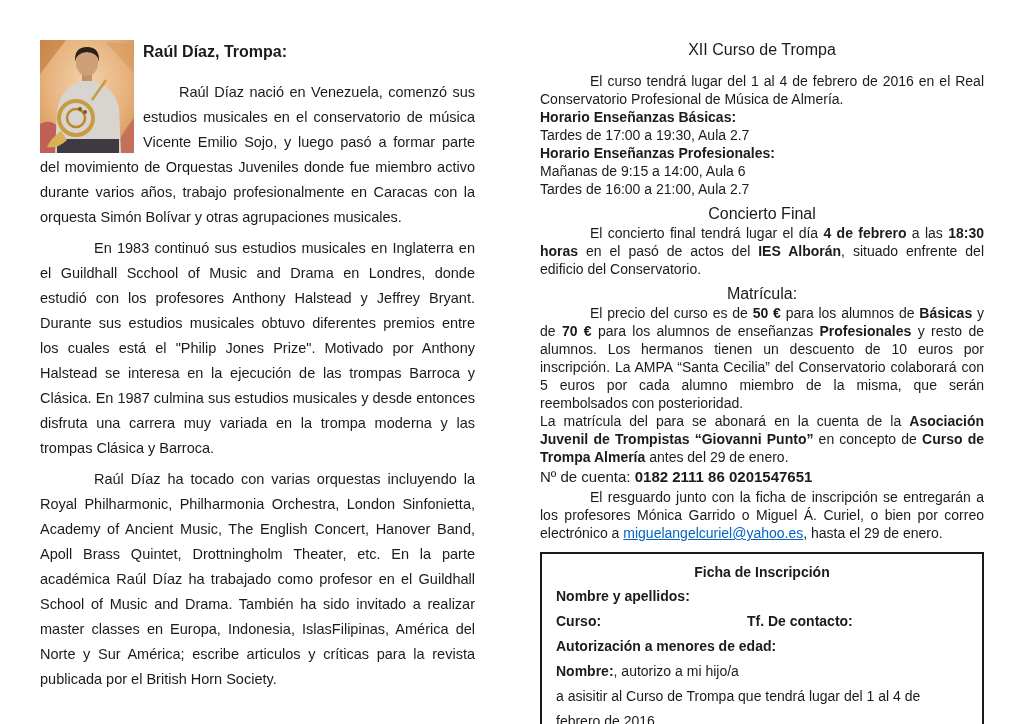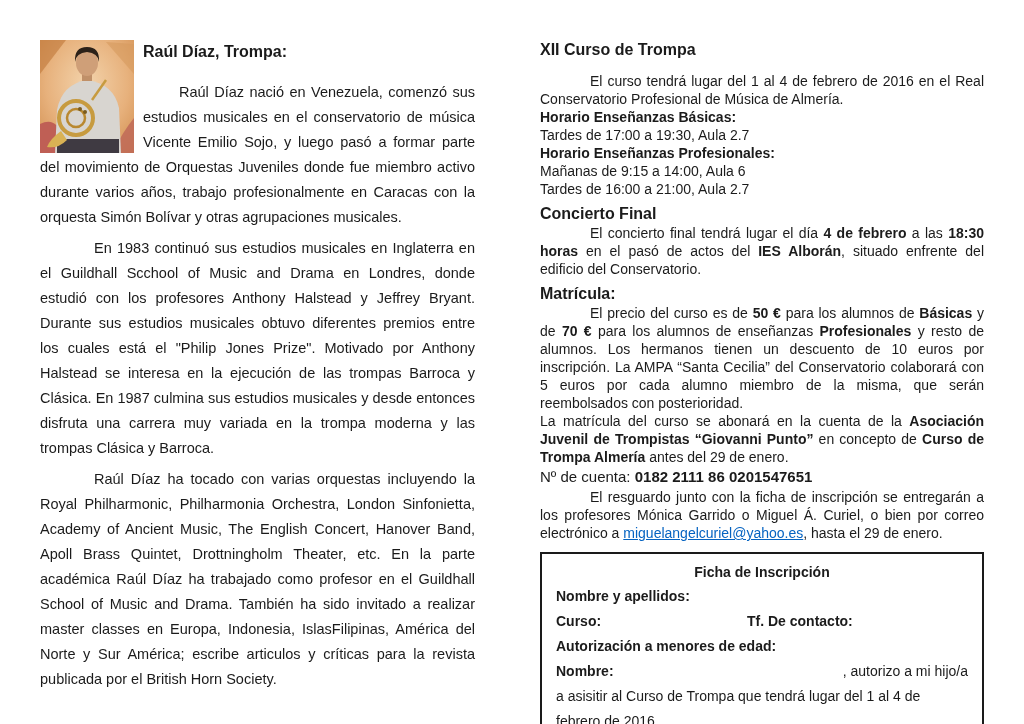--- a/index.html
+++ b/index.html
@@ -32,21 +32,21 @@
     text-indent: 54px;
   }
   .bio p.first { text-indent: 36px; }
 
   
   .col-right {
     position: absolute; left: 540px; top: 40px; width: 444px;
     font-size: 14px; line-height: 18px;
   }
   .col-right h2 {
-    font-size: 16px; font-weight: bold; text-align: left;
+    font-size: 16px; font-weight: normal; text-align: center;
     margin: 0; line-height: 20px;
   }
   .course-title { margin-bottom: 12px !important; }
   .section-title { margin-top: 6px !important; }
   .col-right p { margin: 0; }
   .just { text-align: justify; }
   .ind { text-indent: 50px; }
   .bold-line { font-weight: bold; }
   .center { }
   .cuenta { font-size: 15px; line-height: 20px; margin: 1px 0 !important; }
@@ -56,21 +56,21 @@
   .form-box {
     margin-top: 10px;
     border: 2px solid #1a1a1a;
     padding: 6px 14px 8px 14px;
   }
   .form-box .box-title {
     text-align: center; font-weight: bold; line-height: 24px;
   }
   .form-row { line-height: 25px; font-weight: bold; display: flex; }
   .form-cell-a { flex: 0 0 191px; }
-  .form-row-nombre { display: flex; justify-content: space-between; line-height: 25px; gap: 15px; }
+  .form-row-nombre { display: flex; justify-content: flex-start; line-height: 25px; }
   .form-row-nombre .label { font-weight: bold; }
   .form-row-nombre .suffix { font-weight: normal; }
   .form-final { line-height: 25px; font-weight: normal; }
 </style>
 </head>
 <body>
 
 <div class="page">
 
   <div class="col-left bio">
@@ -114,21 +114,21 @@
     <p>Tardes de 17:00 a 19:30, Aula 2.7</p>
     <p class="bold-line">Horario Enseñanzas Profesionales:</p>
     <p>Mañanas de 9:15 a 14:00, Aula 6</p>
     <p>Tardes de 16:00 a 21:00, Aula 2.7</p>
 
     <h2 class="section-title">Concierto Final</h2>
     <p class="just ind"><span>El concierto final tendrá lugar el día </span><b>4 de febrero</b><span> a las </span><b>18:30 horas</b><span> en el pasó de actos del </span><b>IES Alborán</b><span>, situado enfrente del edificio del Conservatorio.</span></p>
 
     <h2 class="section-title">Matrícula:</h2>
     <p class="just ind"><span>El precio del curso es de </span><b>50 €</b><span> para los alumnos de </span><b>Básicas</b><span> y de </span><b>70 €</b><span> para los alumnos de enseñanzas </span><b>Profesionales</b><span> y resto de  alumnos. Los hermanos tienen un descuento de 10 euros por inscripción. La AMPA “Santa Cecilia” del Conservatorio colaborará con 5 euros por cada alumno miembro de la misma, que serán reembolsados con posterioridad.</span></p>
-    <p class="just"><span> La matrícula del curso se abonará en la cuenta de la </span><b>Asociación Juvenil de Trompistas “Giovanni Punto”</b><span> en concepto de </span><b>Curso de Trompa Almería</b><span> antes del 29 de enero.</span></p>
+    <p class="just"><span> La matrícula del para se abonará en la cuenta de la </span><b>Asociación Juvenil de Trompistas “Giovanni Punto”</b><span> en concepto de </span><b>Curso de Trompa Almería</b><span> antes del 29 de enero.</span></p>
 
     <p class="center cuenta"><span>Nº de cuenta: </span><b>0182 2111 86 0201547651</b></p>
 
     <p class="just ind"><span>El resguardo junto con la ficha de inscripción se entregarán a los profesores Mónica Garrido o Miguel Á. Curiel, o bien por correo electrónico a </span><a href="#" class="link">miguelangelcuriel@yahoo.es</a><span>, hasta el 29 de enero.</span></p>
 
     <div class="form-box">
       <div class="box-title">Ficha de Inscripción</div>
       <div class="form-row">
         <span>Nombre y apellidos:</span>
       </div>

